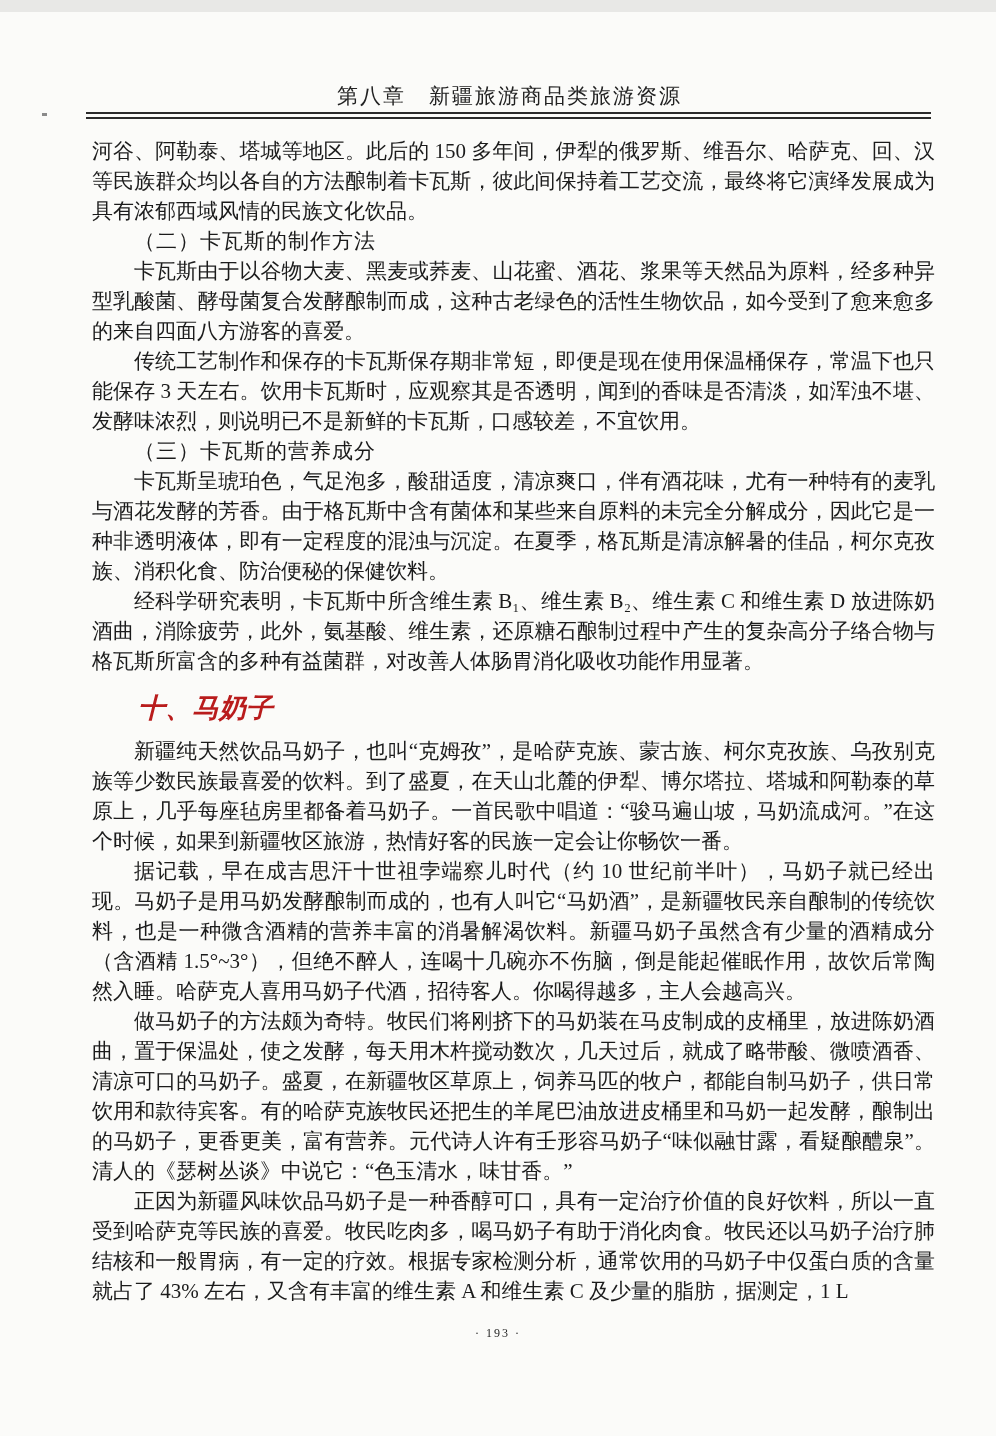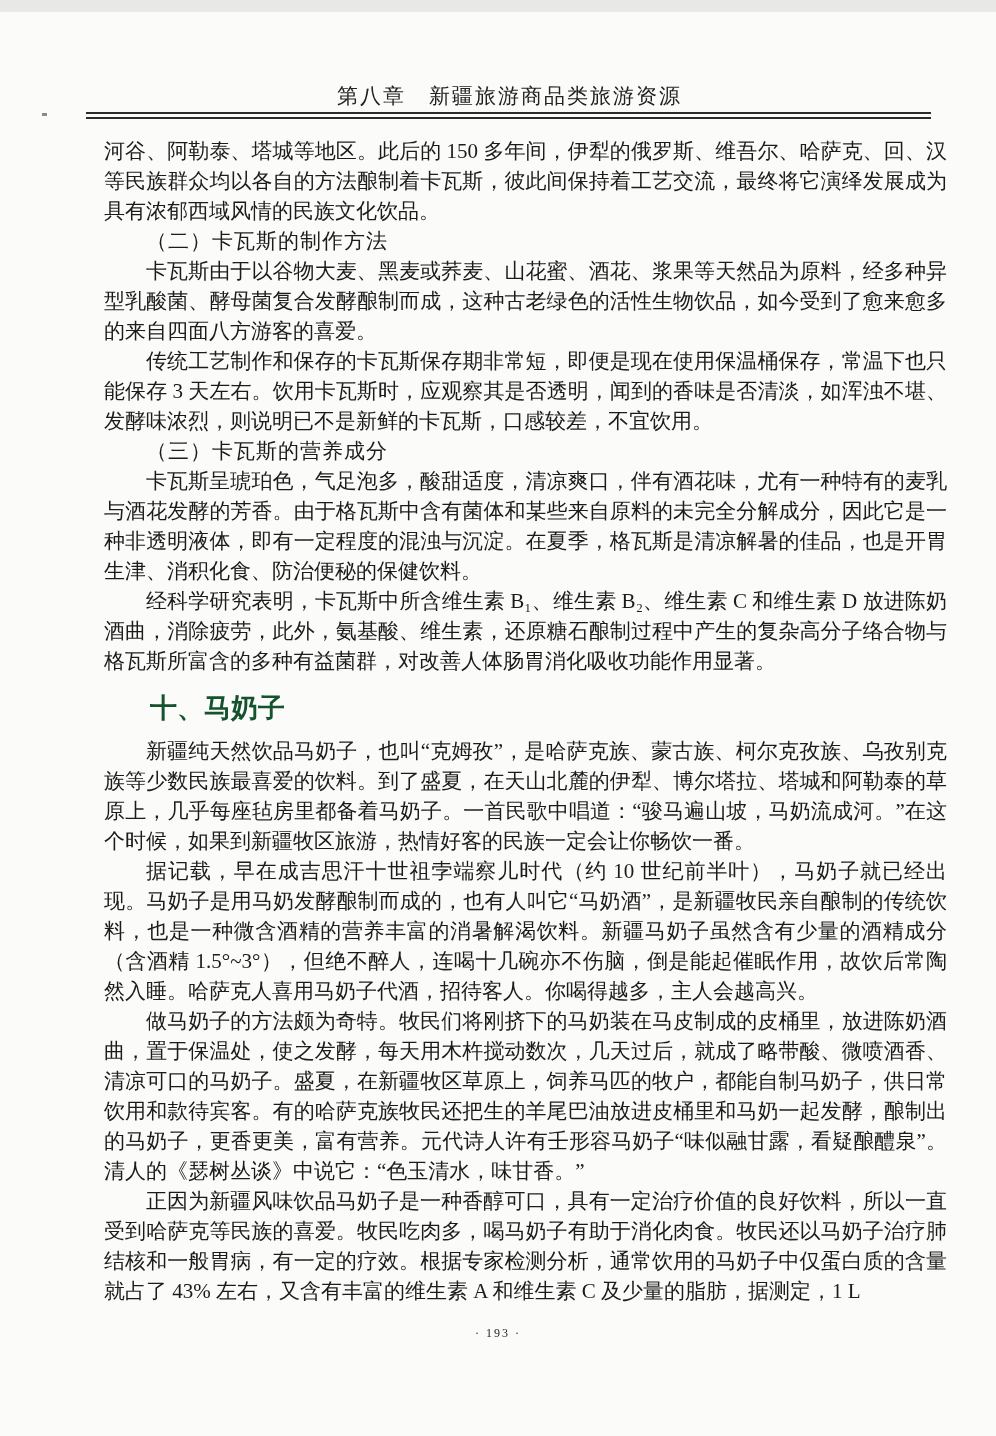--- a/index.html
+++ b/index.html
@@ -41,21 +41,21 @@
     position: absolute;
     left: 42px;
     top: 101px;
     width: 5px;
     height: 3px;
     background: #8a8a8a;
   }
   .body-text {
     position: absolute;
     top: 124px;
-    left: 104px;
+    left: 92px;
     width: 843px;
     font-size: 21px;
     line-height: 30px;
     text-align: justify;
   }
   .body-text p {
     margin: 0;
     text-indent: 2em;
   }
   .body-text p.flush {
@@ -66,21 +66,22 @@
     letter-spacing: 1px;
   }
   .section-heading {
     margin: 15px 0 11px 0;
     padding-left: 46px;
     text-indent: 0;
     font-family: "Liberation Sans", "DejaVu Sans", sans-serif;
     font-weight: bold;
     font-size: 27px;
     line-height: 34px;
-    color: #14532d;
+    color: #b91c1c;
+    font-style: italic;
   }
   .page-number {
     position: absolute;
     top: 1314px;
     left: 0;
     width: 100%;
     text-align: center;
     font-size: 12px;
     letter-spacing: 2px;
     color: #1f1f1f;
@@ -101,21 +102,21 @@
     <p class="flush">河谷、阿勒泰、塔城等地区。此后的 150 多年间，伊犁的俄罗斯、维吾尔、哈萨克、回、汉等民族群众均以各自的方法酿制着卡瓦斯，彼此间保持着工艺交流，最终将它演绎发展成为具有浓郁西域风情的民族文化饮品。</p>
 
     <p class="sub-heading">（二）卡瓦斯的制作方法</p>
 
     <p>卡瓦斯由于以谷物大麦、黑麦或荞麦、山花蜜、酒花、浆果等天然品为原料，经多种异型乳酸菌、酵母菌复合发酵酿制而成，这种古老绿色的活性生物饮品，如今受到了愈来愈多的来自四面八方游客的喜爱。</p>
 
     <p>传统工艺制作和保存的卡瓦斯保存期非常短，即便是现在使用保温桶保存，常温下也只能保存 3 天左右。饮用卡瓦斯时，应观察其是否透明，闻到的香味是否清淡，如浑浊不堪、发酵味浓烈，则说明已不是新鲜的卡瓦斯，口感较差，不宜饮用。</p>
 
     <p class="sub-heading">（三）卡瓦斯的营养成分</p>
 
-    <p>卡瓦斯呈琥珀色，气足泡多，酸甜适度，清凉爽口，伴有酒花味，尤有一种特有的麦乳与酒花发酵的芳香。由于格瓦斯中含有菌体和某些来自原料的未完全分解成分，因此它是一种非透明液体，即有一定程度的混浊与沉淀。在夏季，格瓦斯是清凉解暑的佳品，也是开胃生津、消积化食、防治便秘的保健饮料。</p>
+    <p>卡瓦斯呈琥珀色，气足泡多，酸甜适度，清凉爽口，伴有酒花味，尤有一种特有的麦乳与酒花发酵的芳香。由于格瓦斯中含有菌体和某些来自原料的未完全分解成分，因此它是一种非透明液体，即有一定程度的混浊与沉淀。在夏季，格瓦斯是清凉解暑的佳品，柯尔克孜族、消积化食、防治便秘的保健饮料。</p>
 
     <p>经科学研究表明，卡瓦斯中所含维生素 B₁、维生素 B₂、维生素 C 和维生素 D 放进陈奶酒曲，消除疲劳，此外，氨基酸、维生素，还原糖石酿制过程中产生的复杂高分子络合物与格瓦斯所富含的多种有益菌群，对改善人体肠胃消化吸收功能作用显著。</p>
 
     <h2 class="section-heading">十、马奶子</h2>
 
     <p>新疆纯天然饮品马奶子，也叫“克姆孜”，是哈萨克族、蒙古族、柯尔克孜族、乌孜别克族等少数民族最喜爱的饮料。到了盛夏，在天山北麓的伊犁、博尔塔拉、塔城和阿勒泰的草原上，几乎每座毡房里都备着马奶子。一首民歌中唱道：“骏马遍山坡，马奶流成河。”在这个时候，如果到新疆牧区旅游，热情好客的民族一定会让你畅饮一番。</p>
 
     <p>据记载，早在成吉思汗十世祖孛端察儿时代（约 10 世纪前半叶），马奶子就已经出现。马奶子是用马奶发酵酿制而成的，也有人叫它“马奶酒”，是新疆牧民亲自酿制的传统饮料，也是一种微含酒精的营养丰富的消暑解渴饮料。新疆马奶子虽然含有少量的酒精成分（含酒精 1.5°~3°），但绝不醉人，连喝十几碗亦不伤脑，倒是能起催眠作用，故饮后常陶然入睡。哈萨克人喜用马奶子代酒，招待客人。你喝得越多，主人会越高兴。</p>
 
     <p>做马奶子的方法颇为奇特。牧民们将刚挤下的马奶装在马皮制成的皮桶里，放进陈奶酒曲，置于保温处，使之发酵，每天用木杵搅动数次，几天过后，就成了略带酸、微喷酒香、清凉可口的马奶子。盛夏，在新疆牧区草原上，饲养马匹的牧户，都能自制马奶子，供日常饮用和款待宾客。有的哈萨克族牧民还把生的羊尾巴油放进皮桶里和马奶一起发酵，酿制出的马奶子，更香更美，富有营养。元代诗人许有壬形容马奶子“味似融甘露，看疑酿醴泉”。清人的《瑟树丛谈》中说它：“色玉清水，味甘香。”</p>

